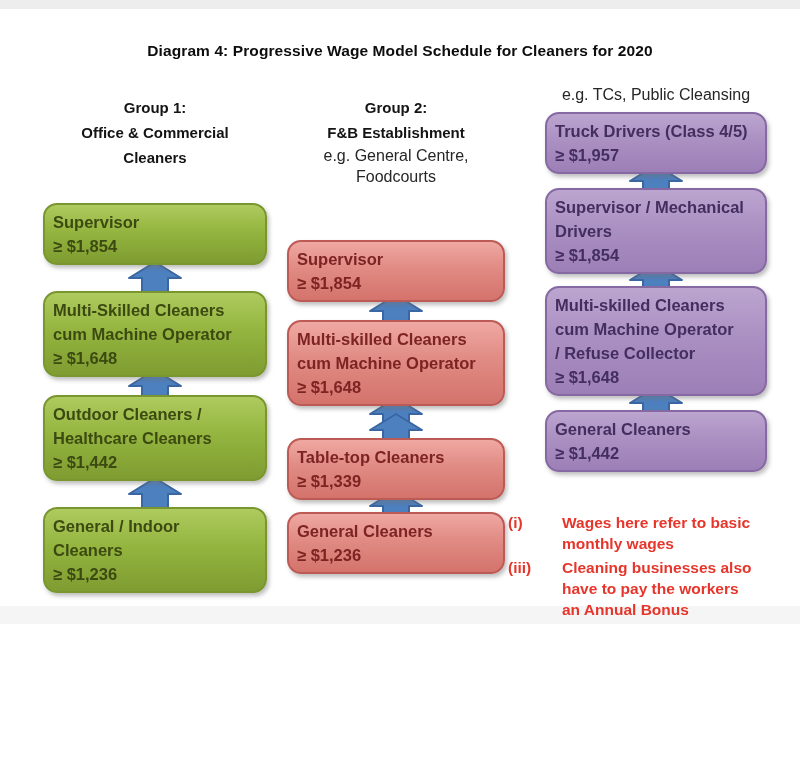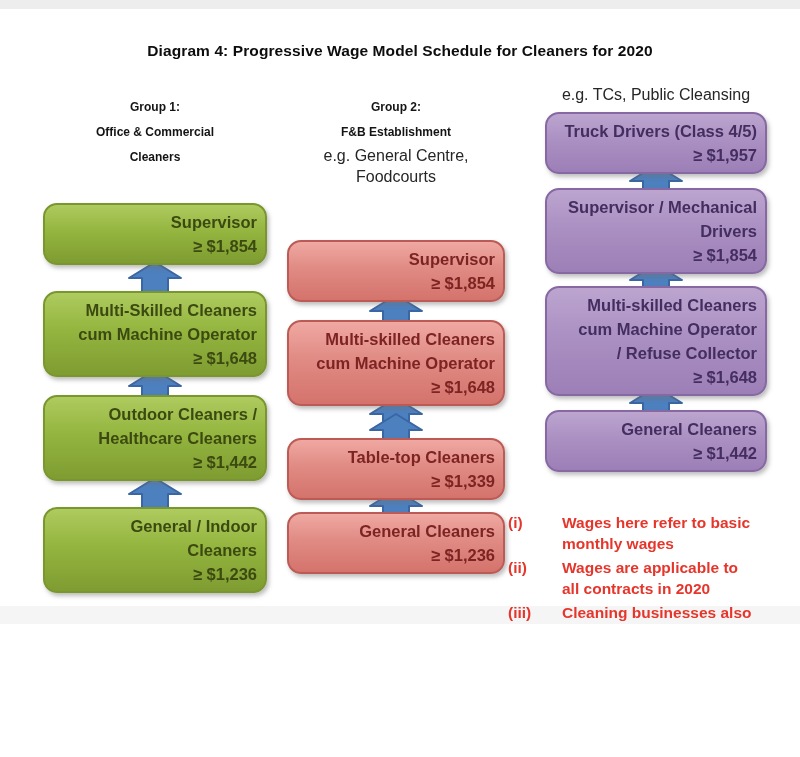--- a/index.html
+++ b/index.html
@@ -14,31 +14,31 @@
     position:absolute; top:42px; left:0; width:100%; text-align:center;
     font-size:15.5px; font-weight:bold; color:#0d0d0d; letter-spacing:0.1px;
   }
 
   .col { position:absolute; display:flex; flex-direction:column; align-items:center; }
   .col1 { left:12px;  top:95px; width:286px; }
   .col2 { left:279px; top:95px; width:234px; }
   .col3 { left:528px; top:84px; width:256px; }
 
   .g-title {
-    margin:0; font-size:12px; font-weight:bold; color:#141414; text-align:center;
+    margin:0; font-size:15px; font-weight:bold; color:#141414; text-align:center;
     line-height:25px; white-space:pre-line;
   }
   .g-sub {
     margin:0; font-size:16px; font-weight:400; color:#262626; text-align:center;
     line-height:21px; white-space:pre-line;
   }
 
   .box {
     box-sizing:border-box; border-radius:14px; padding:5px 8px;
-    text-align:right; font-size:16.5px; font-weight:bold; line-height:24px;
+    text-align:left; font-size:16.5px; font-weight:bold; line-height:24px;
     white-space:pre-line; position:relative; z-index:2;
     box-shadow:2px 3px 4px rgba(110,110,110,0.45);
   }
   .col1 .box { width:224px; }
   .col2 .box { width:218px; }
   .col3 .box { width:222px; }
 
   .green {
     background:linear-gradient(180deg,#aecb5f 0%,#94b53f 45%,#7e9c31 100%);
     border:2px solid #7a972f; color:#3c4a11;
@@ -176,25 +176,20 @@
 ≥ $1,442</div>
   </section>
 
   <aside class="notes">
     <div class="note">
       <span class="marker">(i)</span>
       <div class="text">Wages here refer to basic
 monthly wages</div>
     </div>
     <div class="note">
-      <span class="marker">(ii)</span>
-      <div class="text">Wages are applicable to
-all contracts in 2020</div>
-    </div>
-    <div class="note">
       <span class="marker">(iii)</span>
       <div class="text">Cleaning businesses also
 have to pay the workers
 an Annual Bonus
 equivalent to 8 weeks of
 basic monthly wages</div>
     </div>
   </aside>
 </div>
 

